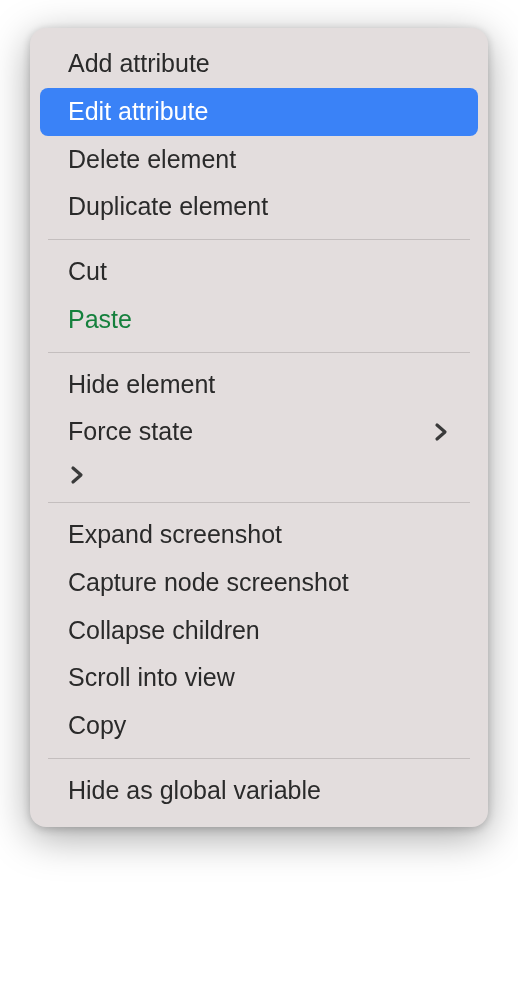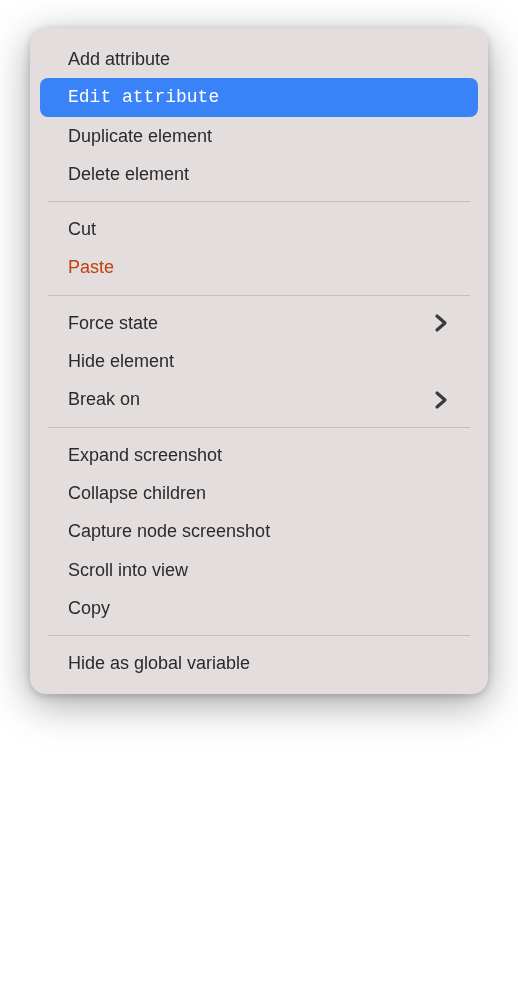--- a/index.html
+++ b/index.html
@@ -19,34 +19,33 @@
       border-radius: 16px;
       box-shadow: 0 10px 40px rgba(0,0,0,0.35), 0 2px 8px rgba(0,0,0,0.2);
       padding: 12px 0;
       width: 100%;
     }
     .menu-item {
       display: flex;
       align-items: center;
       justify-content: space-between;
       padding: 7px 28px;
-      font-size: 18px;
+      font-size: 25px;
       color: #2a2a2a;
       cursor: default;
       margin: 0 10px;
       border-radius: 8px;
       line-height: 1.35;
     }
     .menu-item.selected {
       background: #3a82f7;
       color: #ffffff;
-      font-family: Liberation Mono, monospace;
     }
     .menu-item.disabled {
-      color: #c2410c;
+      color: #15803d;
     }
     .separator {
       height: 1px;
       background: #c4bebe;
       margin: 8px 18px;
     }
     .chevron {
       flex-shrink: 0;
     }
     .chevron svg {
@@ -70,67 +69,66 @@
 
 <div class="context-menu">
 
   <div class="menu-item">
     <span class="menu-label">Add attribute</span>
   </div>
   <div class="menu-item selected">
     <span class="menu-label">Edit attribute</span>
   </div>
   <div class="menu-item">
-    <span class="menu-label">Duplicate element</span>
+    <span class="menu-label">Delete element</span>
   </div>
   <div class="menu-item">
-    <span class="menu-label">Delete element</span>
+    <span class="menu-label">Duplicate element</span>
   </div>
 
   <div class="separator"></div>
 
   <div class="menu-item">
     <span class="menu-label">Cut</span>
   </div>
   <div class="menu-item disabled">
     <span class="menu-label">Paste</span>
   </div>
 
   <div class="separator"></div>
 
   <div class="menu-item">
+    <span class="menu-label">Hide element</span>
+  </div>
+  <div class="menu-item">
     <span class="menu-label">Force state</span>
     <span class="chevron">
       <svg viewBox="0 0 18 24">
           <path d="M5 5 L13 12 L5 19"></path>
         </svg>
     </span>
   </div>
   <div class="menu-item">
-    <span class="menu-label">Hide element</span>
-  </div>
-  <div class="menu-item">
-    <span class="menu-label">Break on</span>
     <span class="chevron">
       <svg viewBox="0 0 18 24">
           <path d="M5 5 L13 12 L5 19"></path>
         </svg>
     </span>
   </div>
 
   <div class="separator"></div>
 
   <div class="menu-item">
     <span class="menu-label">Expand screenshot</span>
   </div>
   <div class="menu-item">
-    <span class="menu-label">Collapse children</span>
+    <span class="menu-label">Capture node screenshot</span>
   </div>
   <div class="menu-item">
-    <span class="menu-label">Capture node screenshot</span>
+    <span class="menu-label">Collapse children</span>
   </div>
   <div class="menu-item">
     <span class="menu-label">Scroll into view</span>
   </div>
   <div class="menu-item">
     <span class="menu-label">Copy</span>
   </div>
 
   <div class="separator"></div>
 

